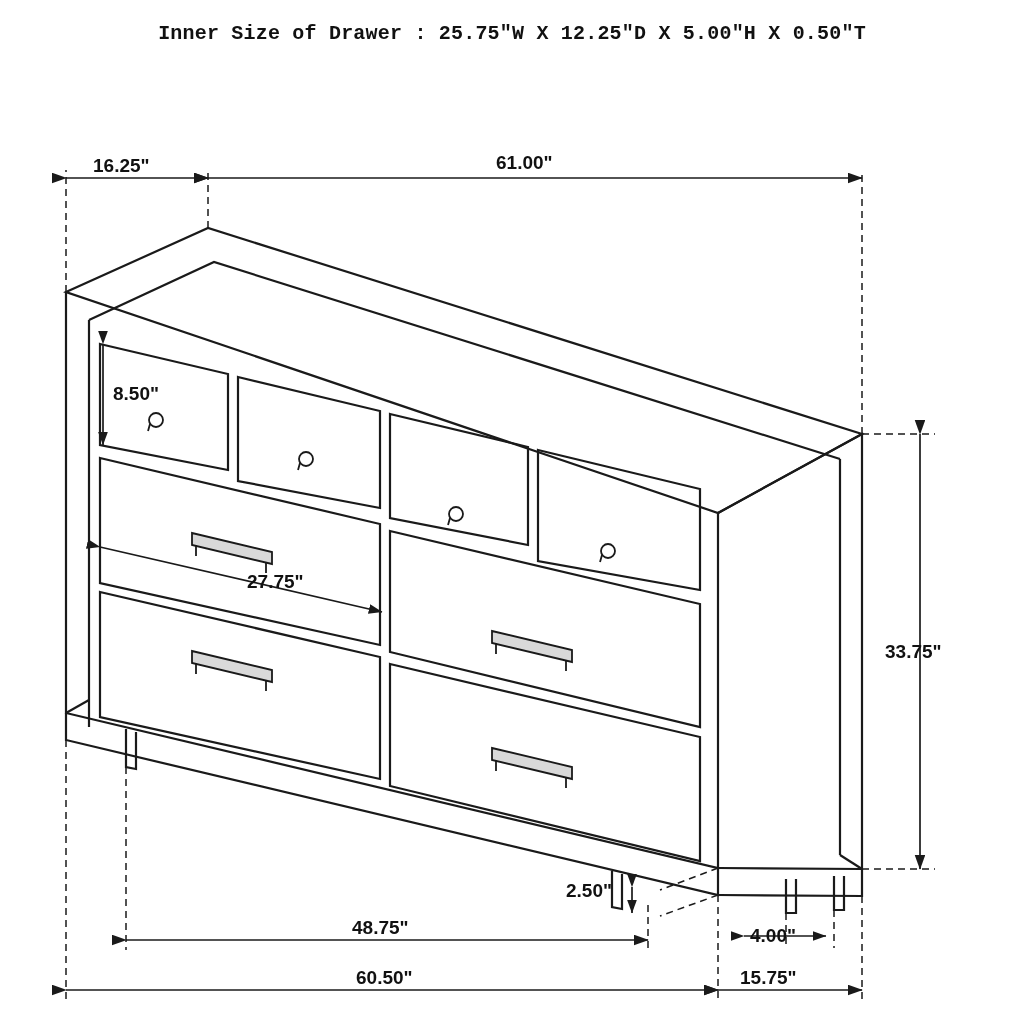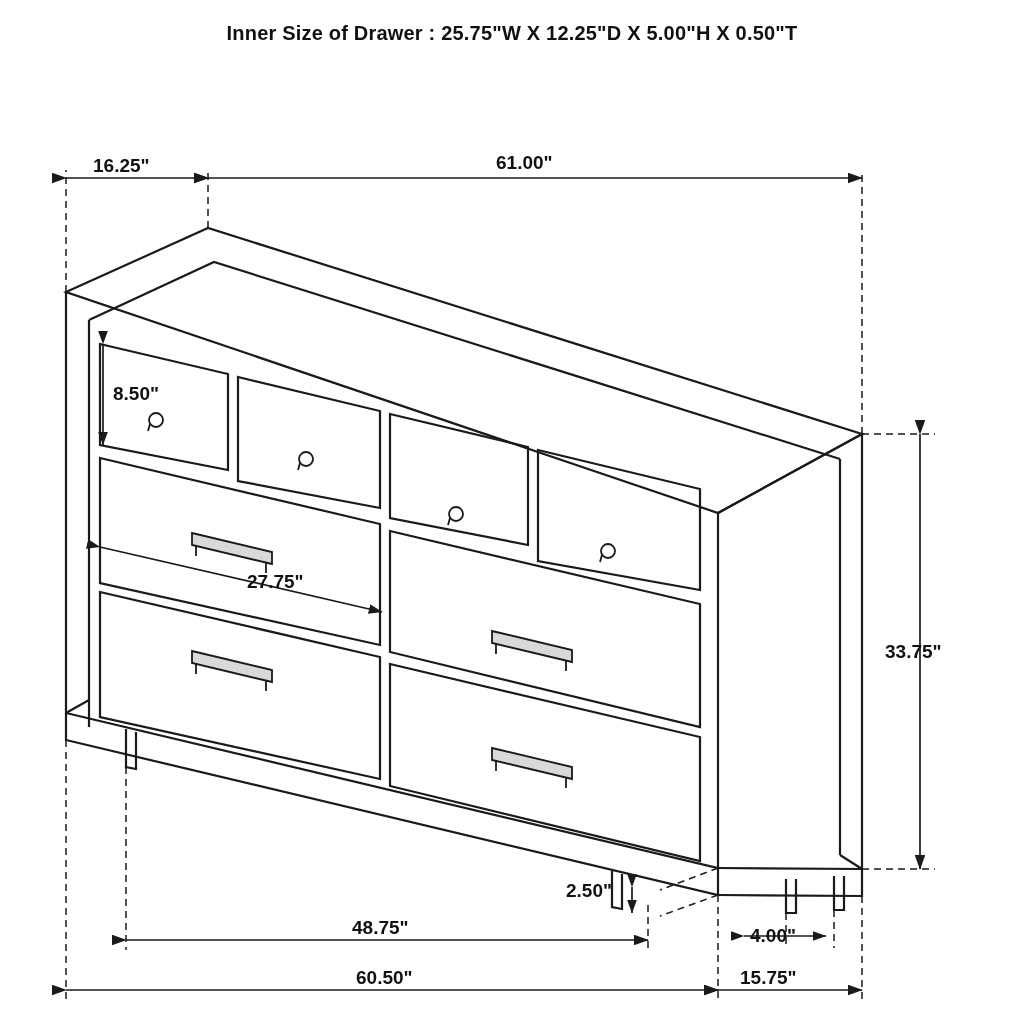--- a/index.html
+++ b/index.html
@@ -21,20 +21,21 @@
   }
   .title {
     position: absolute;
     left: 0;
     top: 22px;
     width: 1024px;
     text-align: center;
     font-size: 20px;
     font-weight: bold;
     letter-spacing: 0.2px;
+    font-family: Liberation Mono, monospace;
   }
   svg#drawing {
     position: absolute;
     left: 0;
     top: 0;
   }
   .dimlabel {
     position: absolute;
     font-size: 19px;
     font-weight: bold;

